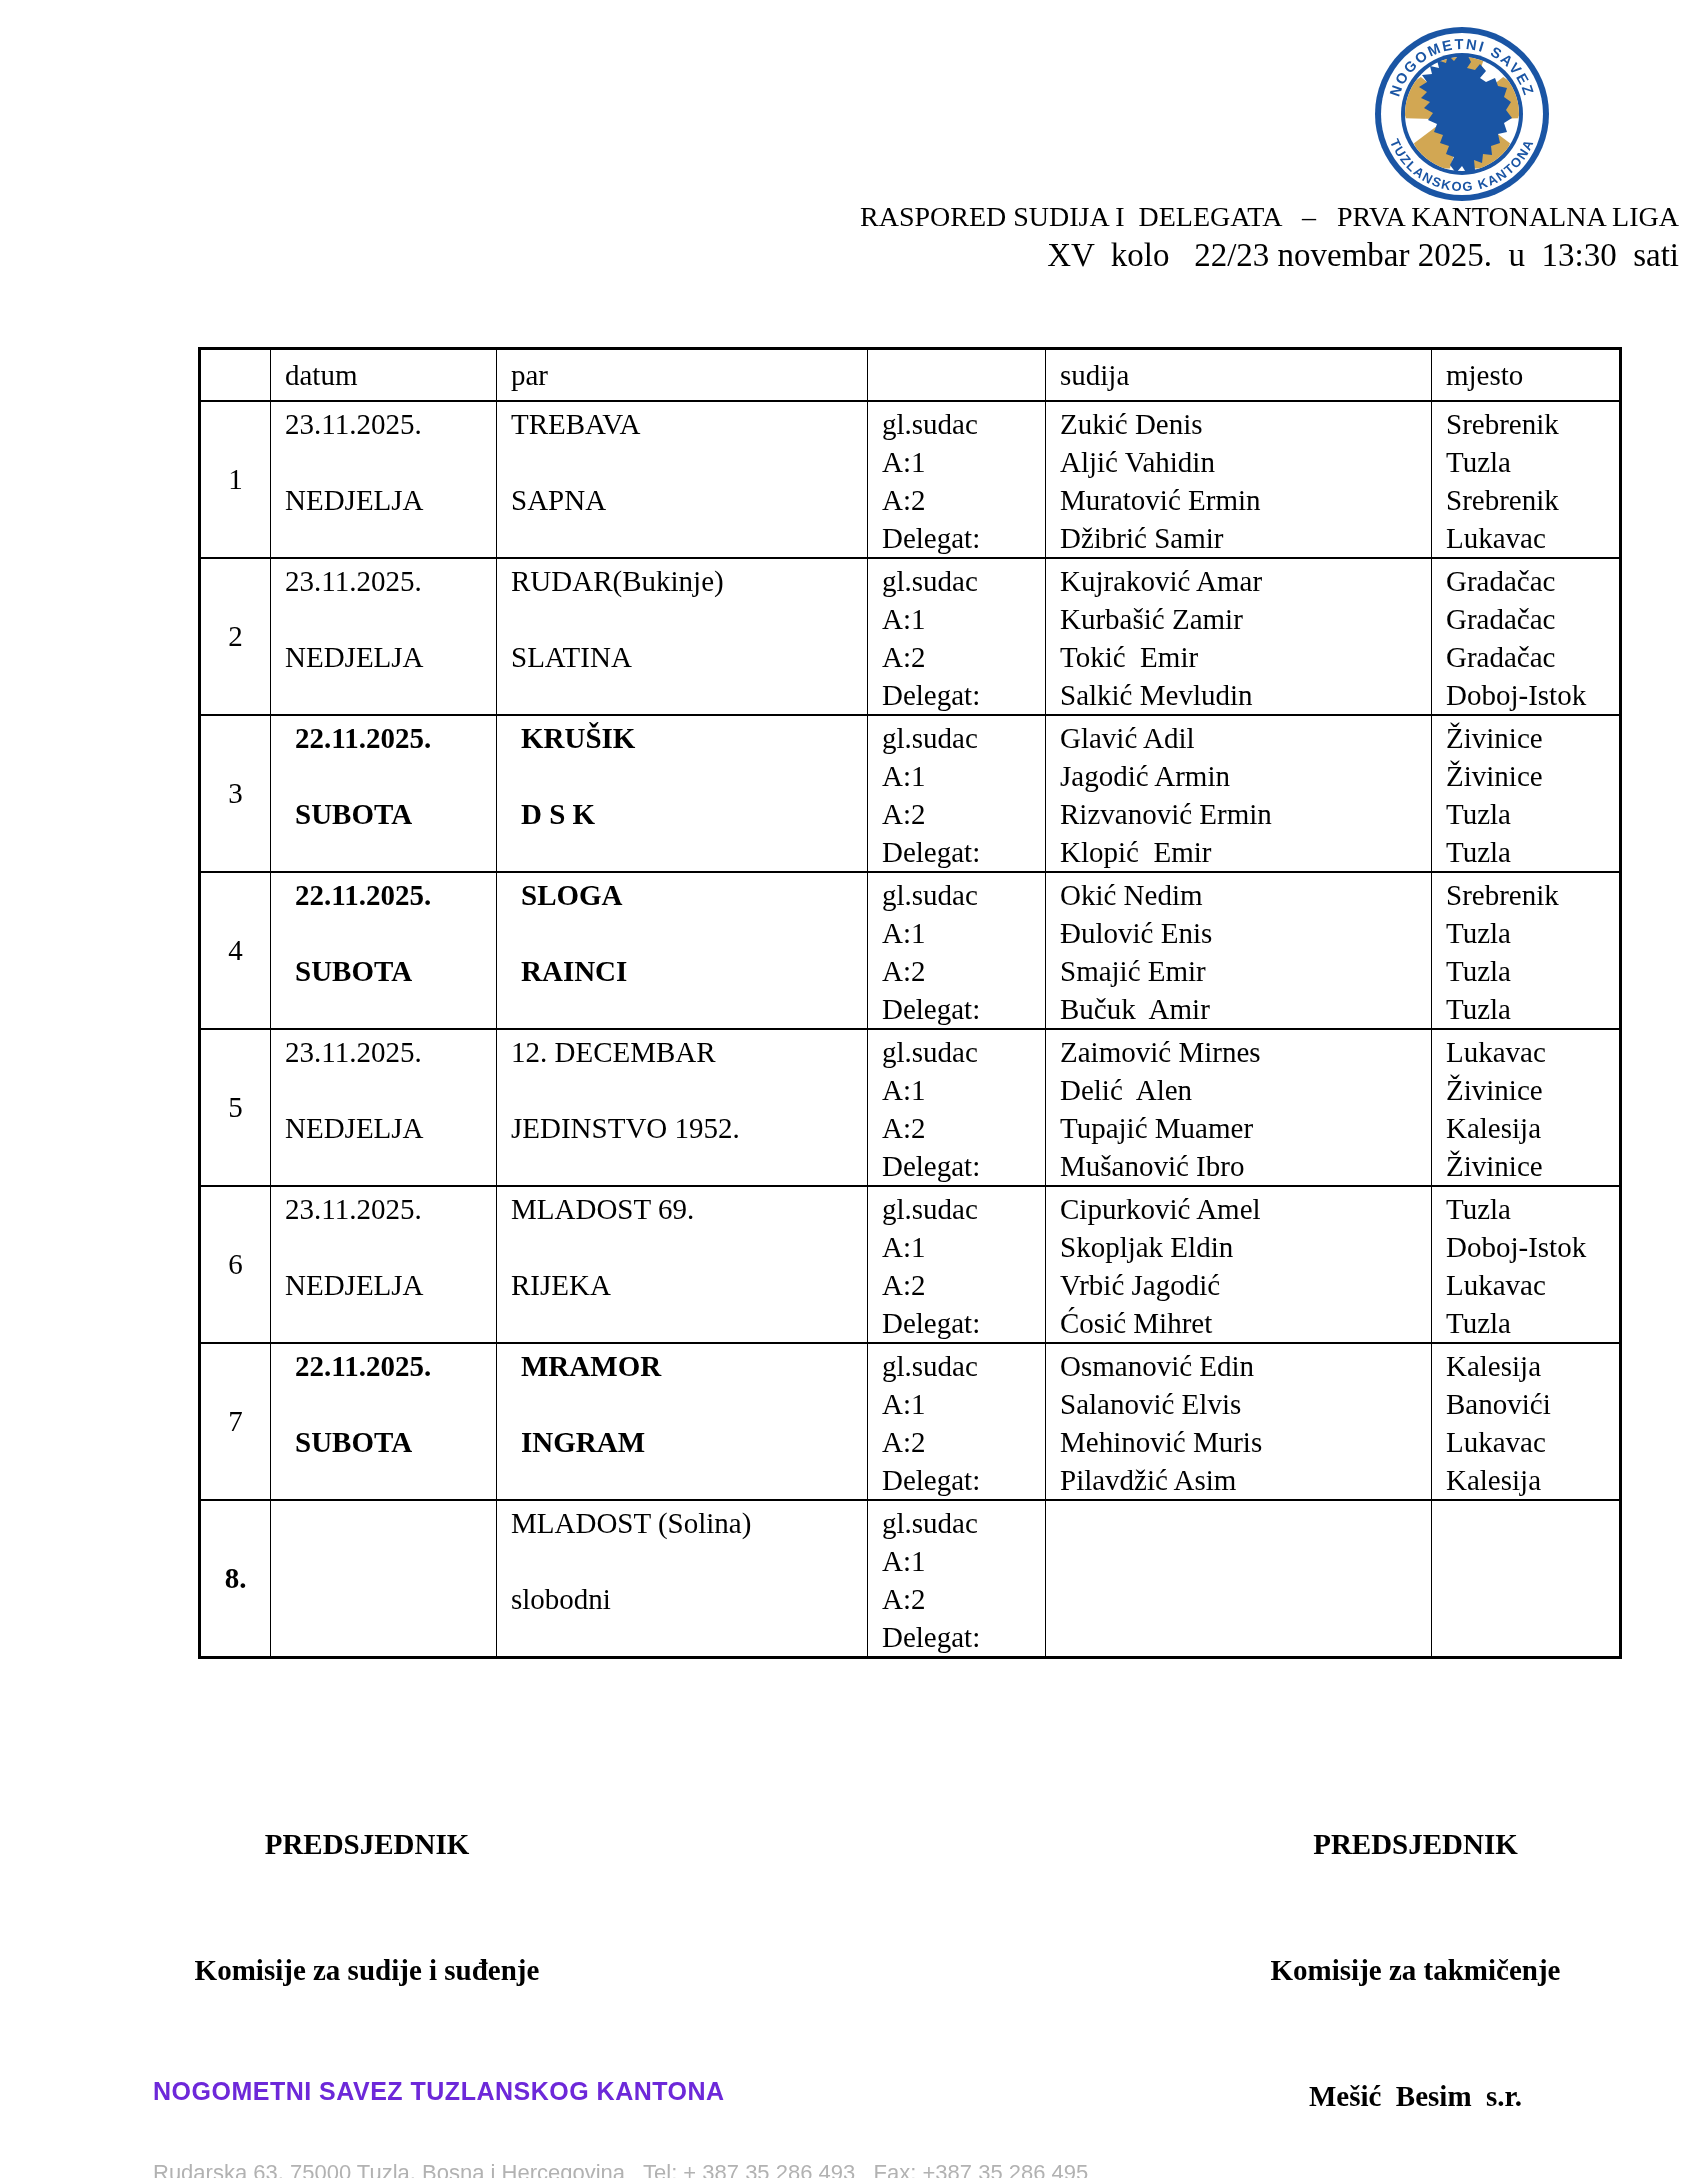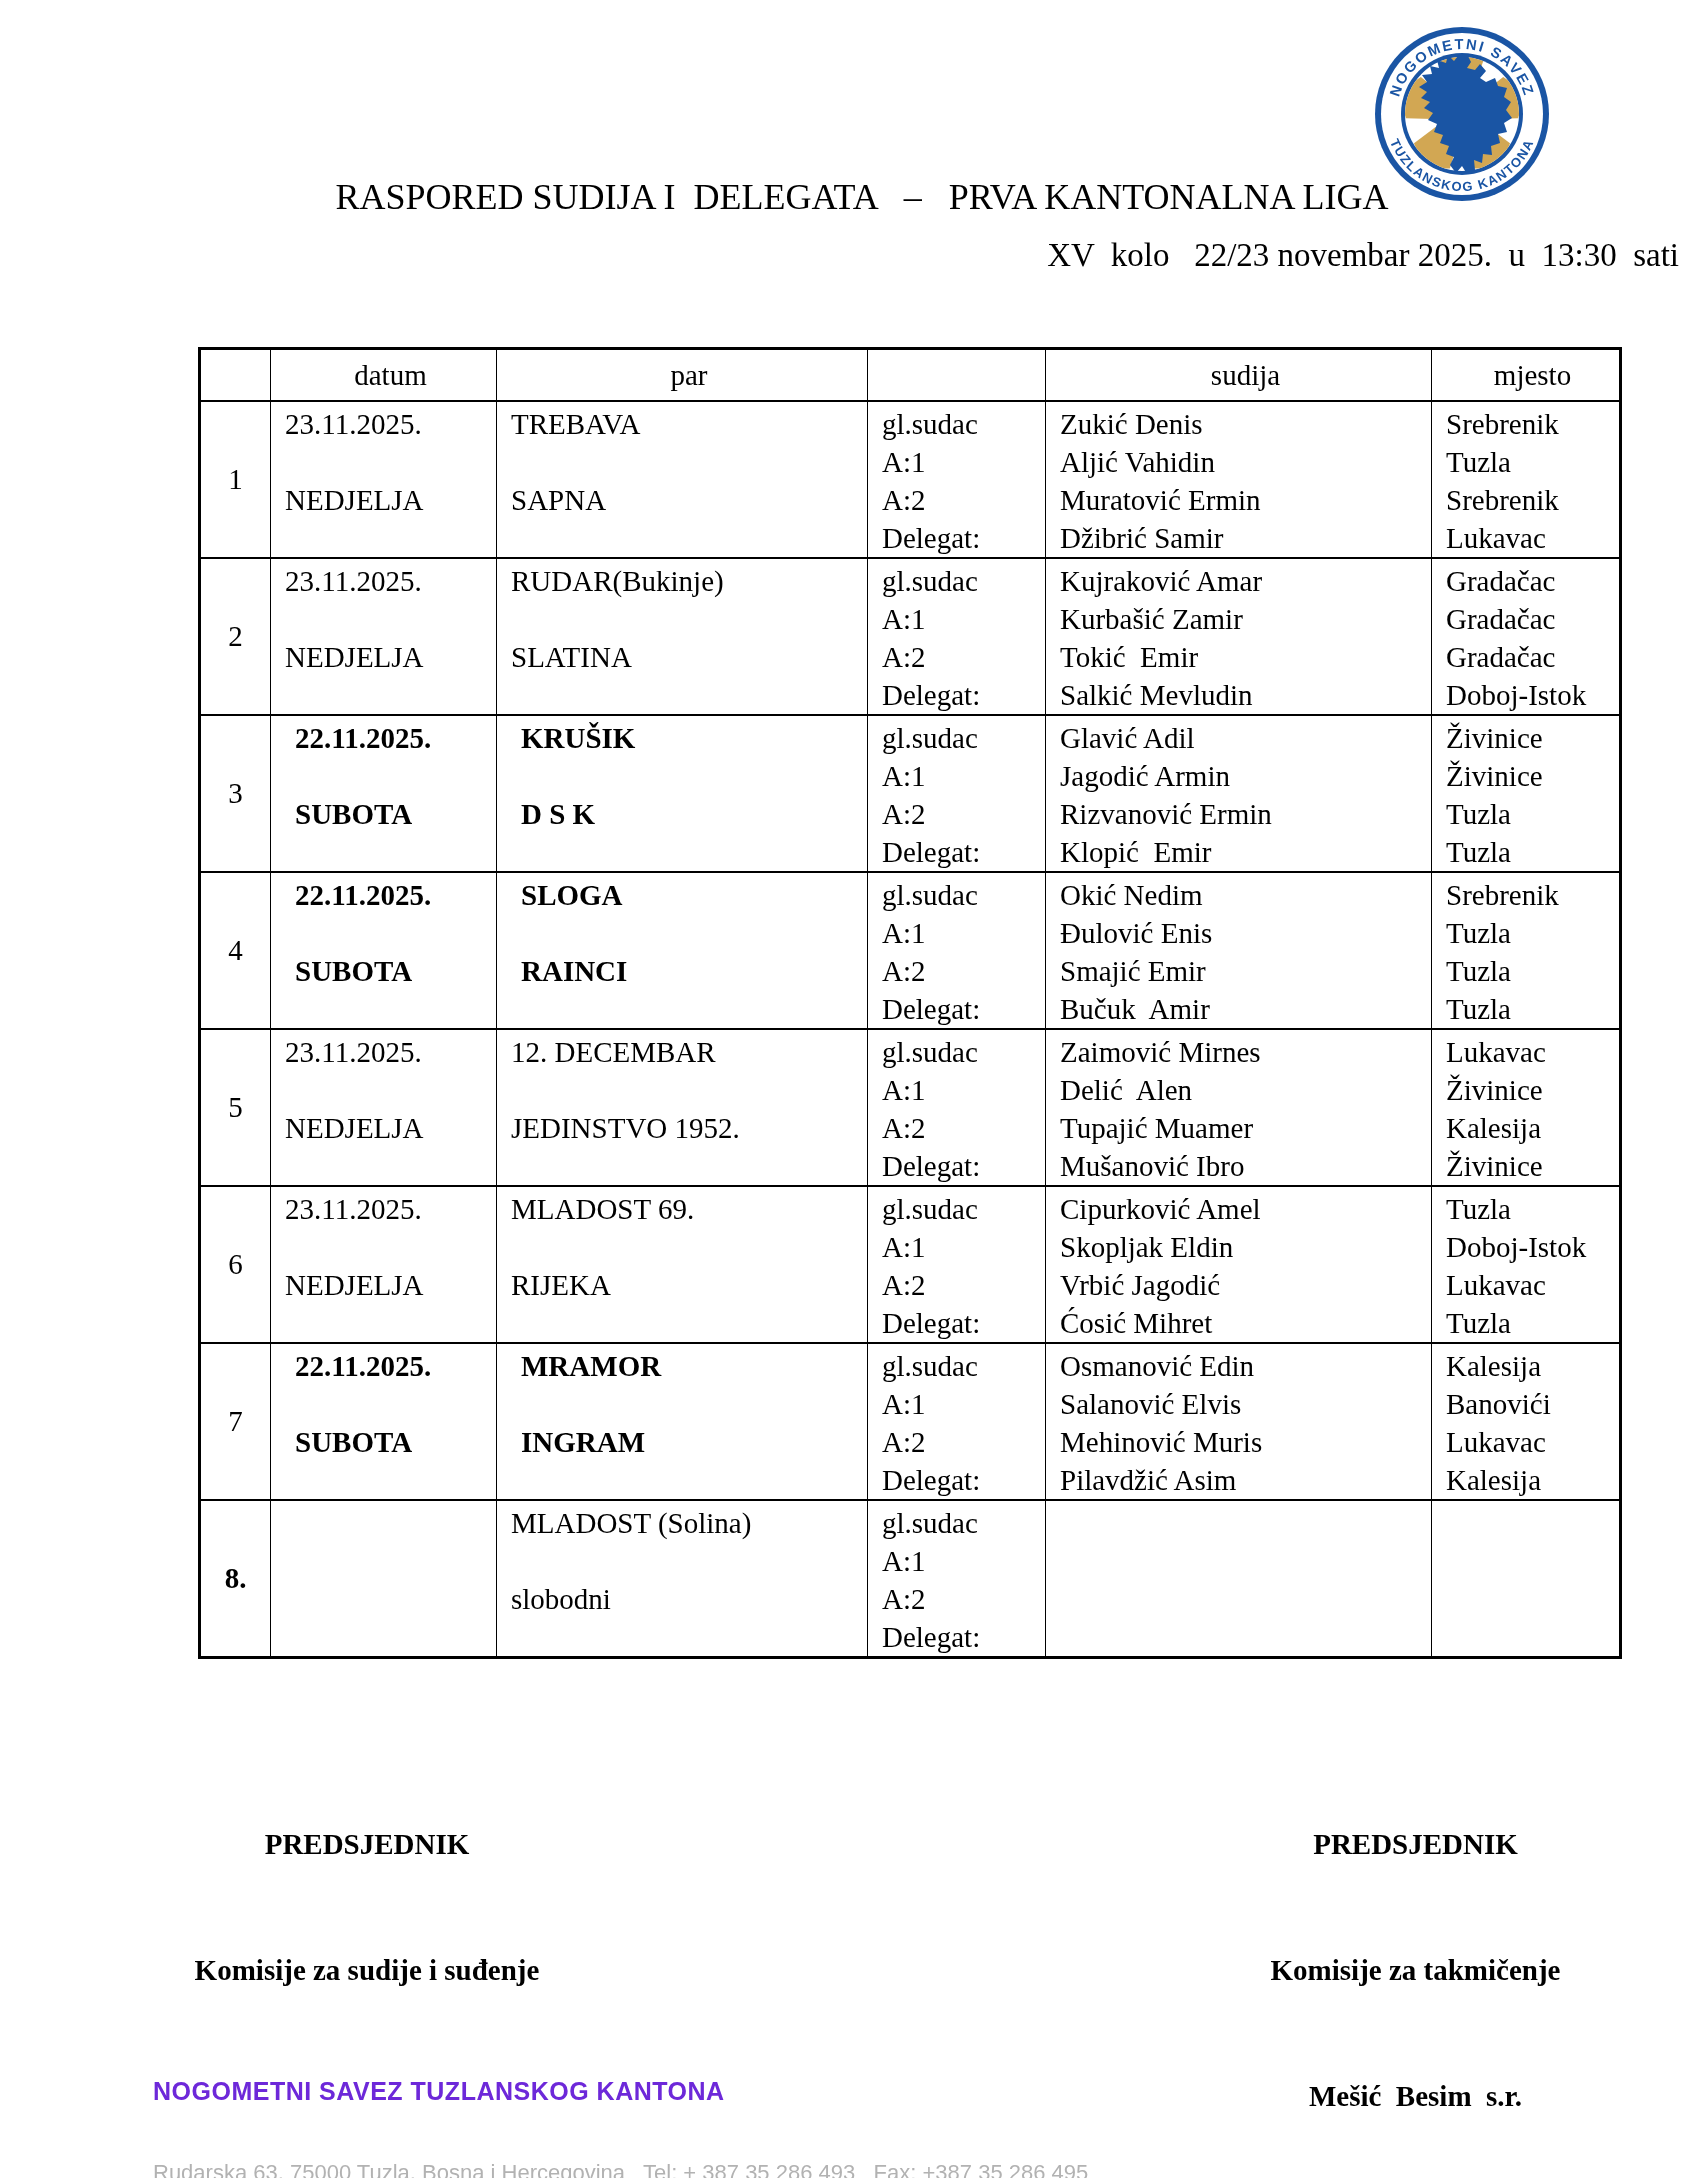--- a/index.html
+++ b/index.html
@@ -3,32 +3,32 @@
 <meta charset="utf-8">
 <style>
   html,body{margin:0;padding:0;background:#ffffff;}
   .page{position:relative;width:1683px;height:2178px;background:#fff;
         font-family:"Liberation Serif", serif;color:#000;overflow:hidden;}
 
   
   .logo{position:absolute;left:1374px;top:24px;width:176px;height:180px;}
 
   
-  .title{position:absolute;left:45px;top:176px;width:1634px;text-align:center;
-         font-size:36px;white-space:pre;}
+  .title{position:absolute;left:45px;top:201px;width:1634px;text-align:right;
+         font-size:28px;white-space:pre;}
   .subtitle{position:absolute;left:45px;top:237px;width:1634px;text-align:right;
          font-size:33px;white-space:pre;}
 
   
   table.sched{position:absolute;left:198px;top:347px;width:1422px;
         border-collapse:collapse;table-layout:fixed;font-size:29px;}
   table.sched, table.sched th, table.sched td{border:1px solid #000;}
   table.sched{border:3px solid #000;}
   table.sched th, table.sched td{border-top-width:2px;border-bottom-width:2px;}
-  th{height:50px;font-weight:normal;text-align:center;padding:0 0 0 14px;font-size:29px;}
+  th{height:50px;font-weight:normal;text-align:left;padding:0 0 0 14px;font-size:29px;}
   td{height:151px;vertical-align:top;padding:3px 0 0 14px;}
   td.c-num{text-align:center;vertical-align:middle;padding:0;}
   .ln{height:38px;line-height:38px;white-space:pre;overflow:visible;}
   .b{font-weight:bold;padding-left:24px;}
 
   
   .sig{position:absolute;top:1739px;text-align:center;font-weight:bold;
        font-size:29px;line-height:42px;white-space:pre;}
   .sig-left{left:149px;width:436px;}
   .sig-right{left:1188px;width:455px;}

